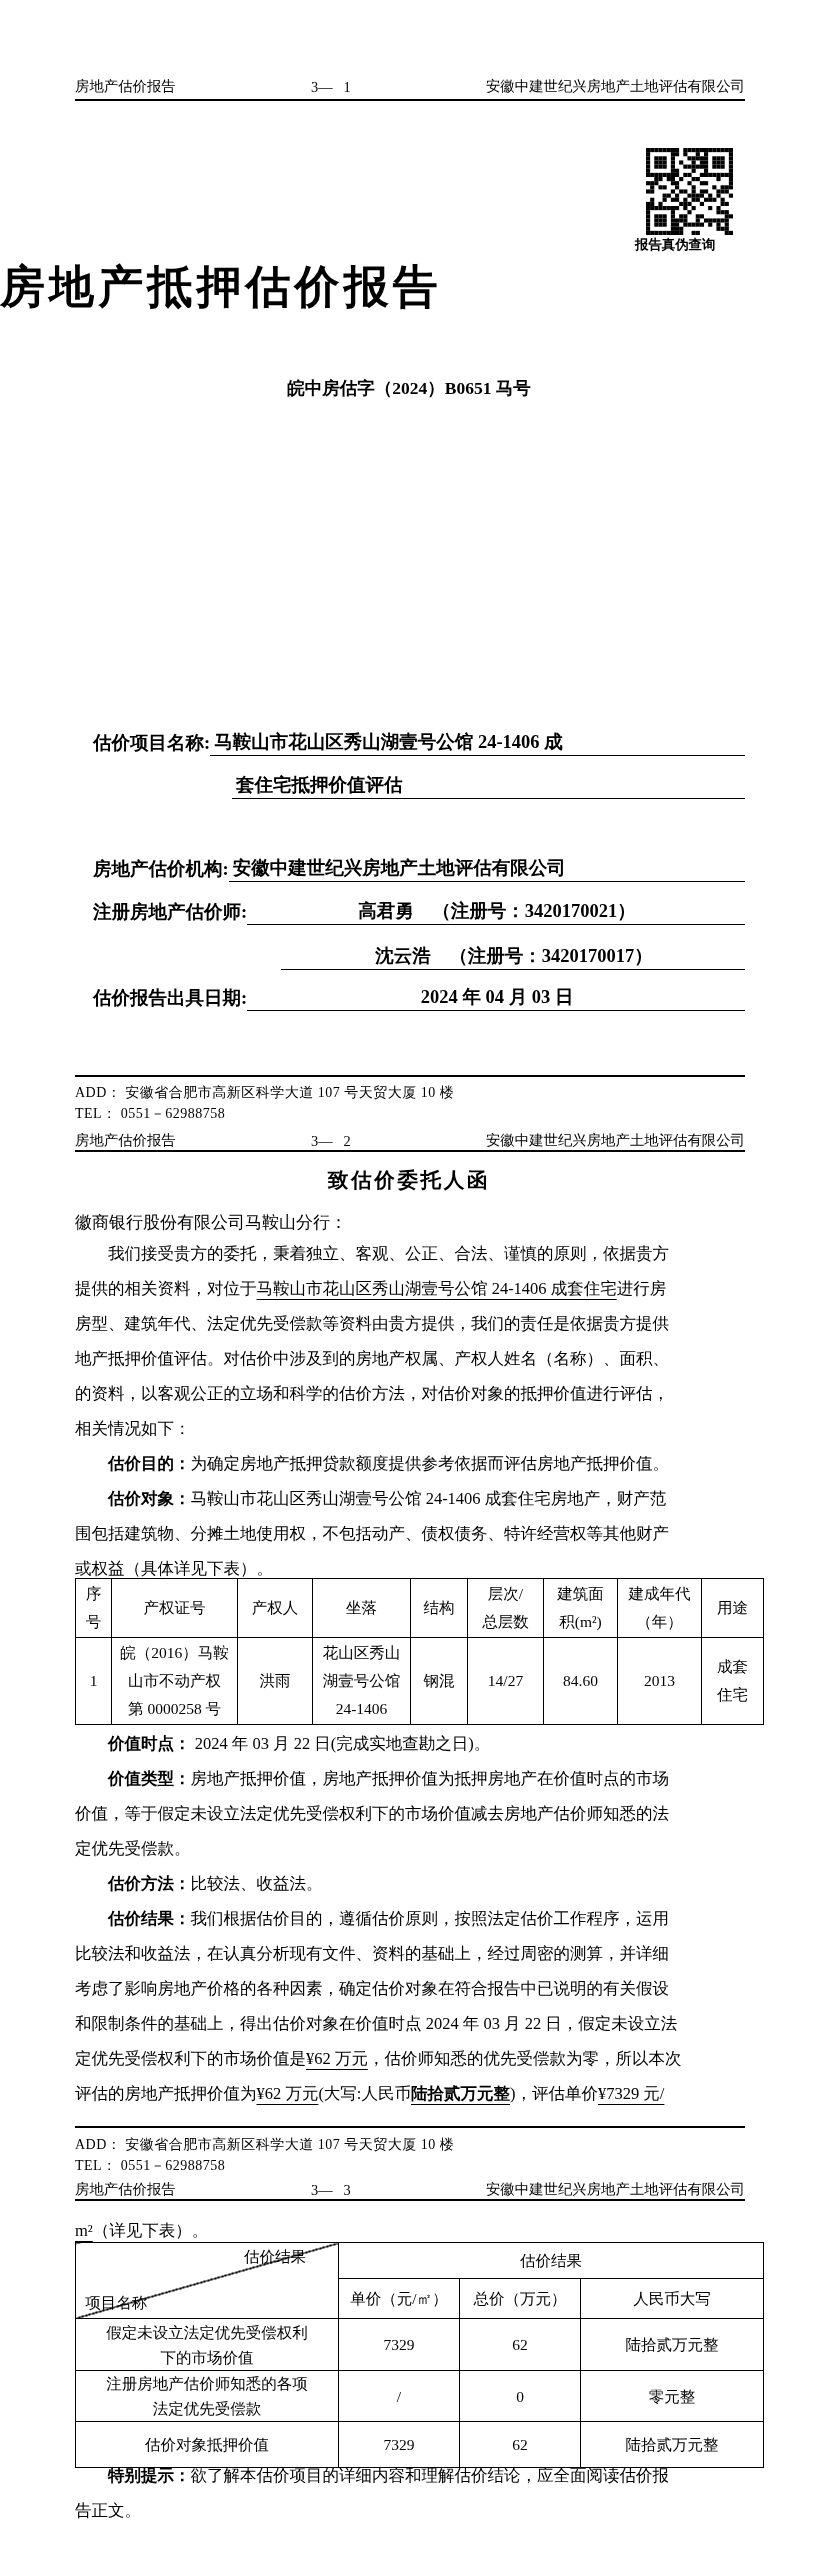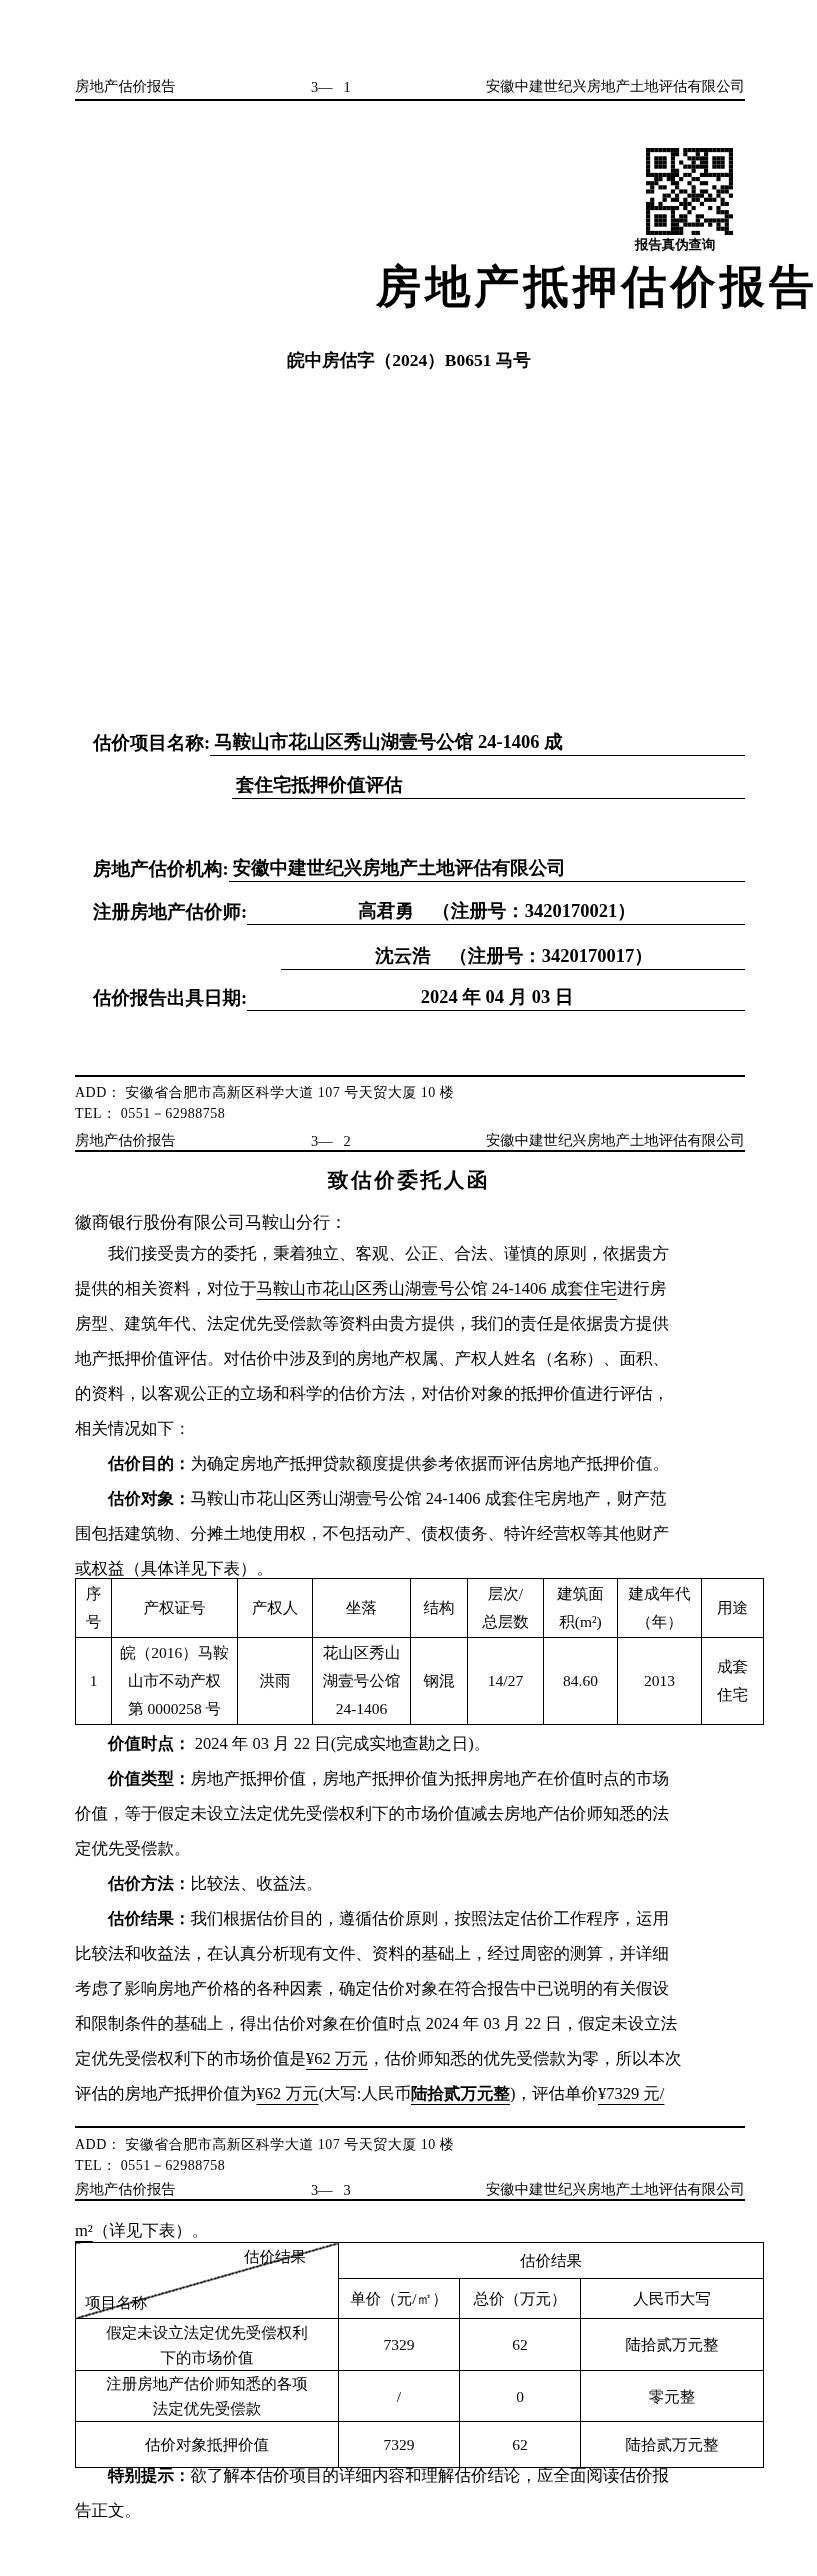--- a/index.html
+++ b/index.html
@@ -7,22 +7,22 @@
         font-family:"Liberation Serif","DejaVu Serif",serif;color:#000;overflow:hidden;}
   .abs{position:absolute;}
   
   .hdr{left:75px;width:670px;display:flex;justify-content:space-between;align-items:flex-end;
        font-size:14.4px;white-space:pre;}
   .rule{left:75px;width:670px;height:2.1px;background:#000;}
   .ftr{left:75px;font-size:14px;white-space:pre;letter-spacing:0.5px;}
   
   .qr{left:646px;top:148px;width:87px;height:87px;}
   .qrcap{left:635px;top:236px;width:107px;font-size:13.4px;font-weight:bold;}
-  .title{left:0;width:100%;text-align:right;font-size:45px;font-weight:bold;letter-spacing:4.1px;}
-  .docno{left:0;width:100%;text-align:center;font-size:17.5px;font-weight:bold;}
+  .title{left:0;width:100%;text-align:left;font-size:45px;font-weight:bold;letter-spacing:4.1px;}
+  .docno{left:0;width:100%;text-align:center;font-size:17.5px;font-weight:bold;margin-top:28px;}
   .fline{left:75px;width:670px;display:flex;align-items:flex-end;height:27px;
          font-size:18.5px;font-weight:bold;white-space:pre;}
   .flabel{padding-bottom:1px;margin-left:18px;}
   .fvalue{flex:1;border-bottom:1.5px solid #000;padding:0 2.1px 1px 4.1px;margin-top:11px;}
   .fvalue.center{text-align:center;}
   .sp305{width:157px;} .sp400{width:206px;}
   
   .lhead{left:0;width:100%;text-align:center;font-size:20.6px;font-weight:bold;letter-spacing:2.6px;}
   .salut{left:75px;font-size:17px;}
   .body{left:75px;width:675px;font-size:16.5px;}

